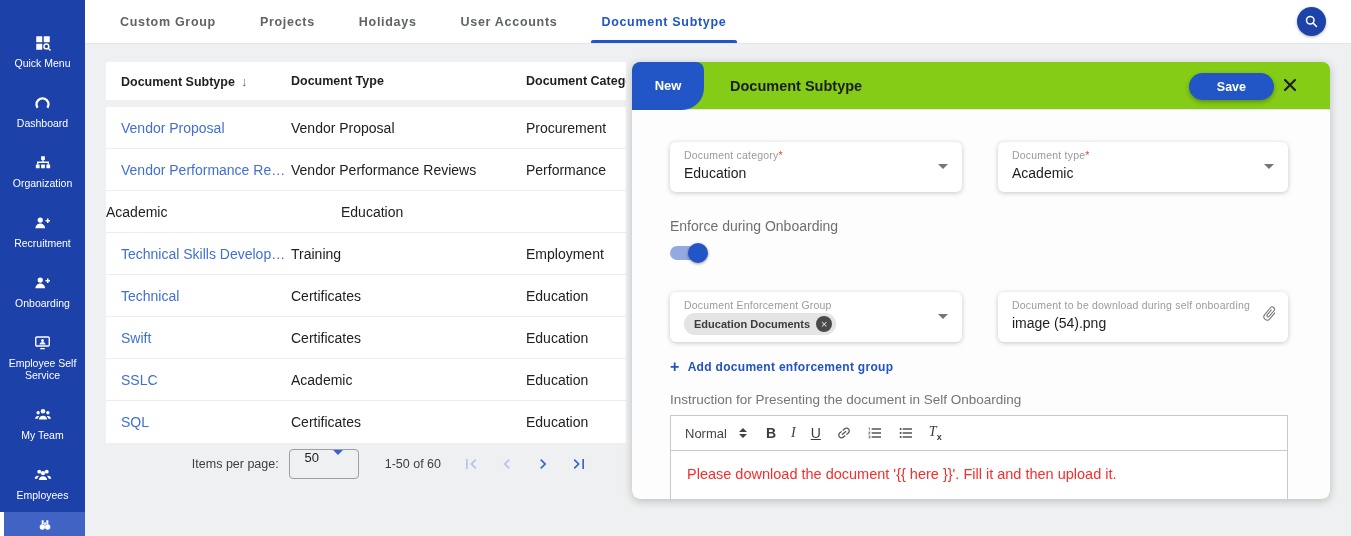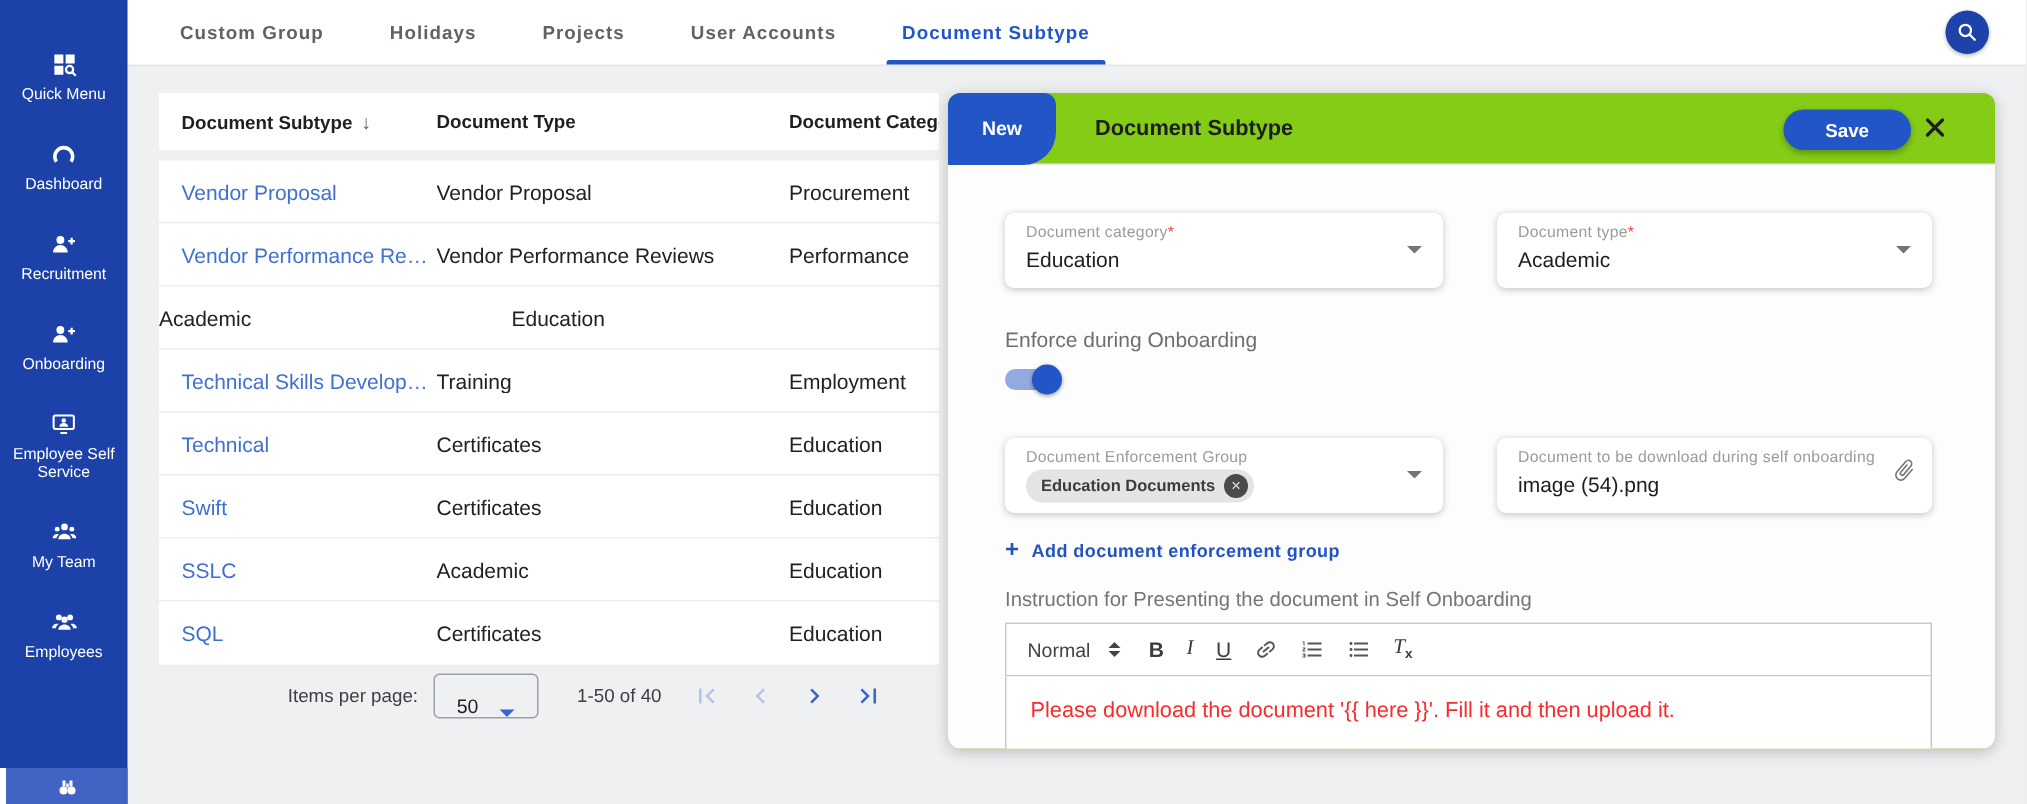--- a/index.html
+++ b/index.html
@@ -28,21 +28,21 @@
   .trow{display:flex;align-items:center;height:42px;border-bottom:1px solid #ecedef;}
   .trow:last-child{border-bottom:none;}
   .c1{width:185px;padding-left:15px;flex:none;}
   .c2{width:235px;flex:none;}
   .c3{flex:1;white-space:nowrap;overflow:hidden;}
   .cell{font-size:14px;color:#202124;white-space:nowrap;overflow:hidden;text-overflow:ellipsis;}
   .cell.link{color:#4170d2;cursor:pointer;}
   .sort-arrow{color:#5f6368;font-size:13px;margin-left:6px;cursor:pointer;}
   .pagination{height:36px;display:flex;align-items:center;justify-content:flex-end;padding-right:37px;margin-top:3px;}
   .pg-label{font-size:12.5px;color:#3c4043;margin-right:10px;padding-left:12px;}
-  .pg-select{width:70px;height:30px;border:1px solid #9aa0a6;border-radius:4px;display:flex;align-items:flex-end;justify-content:center;gap:14px;cursor:pointer;background:#fff0;}
+  .pg-select{width:70px;height:30px;border:1px solid #9aa0a6;border-radius:4px;display:flex;align-items:flex-start;justify-content:center;gap:14px;cursor:pointer;background:#fff0;}
   .pg-select .val{font-size:13px;color:#202124;}
   .caret-tri{width:0;height:0;border-left:5px solid transparent;border-right:5px solid transparent;border-top:5px solid #3a63d0;}
   .pg-range{font-size:12.5px;color:#3c4043;margin:0 20px 0 26px;}
   .pg-nav{display:flex;align-items:center;gap:16px;}
   .pg-btn{width:20px;height:20px;cursor:pointer;display:flex;align-items:center;justify-content:center;}
 
   
   .panel{position:absolute;left:632px;top:62px;width:698px;height:437px;background:#84cc16;border-radius:8px;box-shadow:0 2px 10px rgba(0,0,0,.22);z-index:20;overflow:hidden;}
   .p-header{height:48px;border-bottom:1px solid #e6e6e6;display:flex;align-items:center;position:relative;}
   .new-badge{width:72px;height:48px;background:#2256c7;color:#fff;font-size:13px;font-weight:bold;display:flex;align-items:center;justify-content:center;border-radius:8px 8px 22px 0;cursor:pointer;}
@@ -110,20 +110,32 @@
         <svg width="19" height="19" viewBox="0 0 24 24">
             <path fill="#fff" d="M12 4a9 9 0 0 0-9 9c0 2 .65 3.85 1.75 5.35L7 16.5A6 6 0 1 1 17 16.5l2.25 1.85A8.96 8.96 0 0 0 21 13a9 9 0 0 0-9-9z"></path>
             <path stroke="#1c42a9" stroke-width="1.6" d="M12 13l4-4"></path>
             <circle cx="12" cy="13" r="1.6" fill="#1c42a9"></circle>
           </svg>
       </span>
       <span class="lbl">Dashboard</span>
     </div>
     <div class="side-item">
       <span class="ic">
+        <svg width="18" height="18" viewBox="0 0 24 24">
+            <path fill="none" stroke="#fff" stroke-width="1.8" d="M12 8v3M5 14v-3h14v3"></path>
+            <rect x="9.5" y="3" width="5" height="5" fill="#fff"></rect>
+            <rect x="2.5" y="14" width="5" height="5" fill="#fff"></rect>
+            <rect x="9.5" y="14" width="5" height="5" fill="#fff"></rect>
+            <rect x="16.5" y="14" width="5" height="5" fill="#fff"></rect>
+          </svg>
+      </span>
+      <span class="lbl">Organization</span>
+    </div>
+    <div class="side-item">
+      <span class="ic">
         <svg width="19" height="18" viewBox="0 0 24 24">
             <circle cx="9" cy="8" r="3.5" fill="#fff"></circle>
             <path fill="#fff" d="M2.5 19c0-3.6 2.9-6.5 6.5-6.5s6.5 2.9 6.5 6.5z"></path>
             <path stroke="#fff" stroke-width="2" d="M19 6v6M16 9h6"></path>
           </svg>
       </span>
       <span class="lbl">Recruitment</span>
     </div>
     <div class="side-item">
       <span class="ic">
@@ -175,22 +187,22 @@
             <circle cx="8" cy="15" r="4" fill="#fff"></circle>
             <circle cx="16" cy="15" r="4" fill="#fff"></circle>
             <rect x="10.8" y="8" width="2.4" height="4" fill="#fff"></rect>
           </svg>
       </span>
     </div>
   </nav>
 
   <header class="topbar">
     <div class="tab">Custom Group</div>
+    <div class="tab">Projects</div>
     <div class="tab">Holidays</div>
-    <div class="tab">Projects</div>
     <div class="tab">User Accounts</div>
     <div class="tab active">Document Subtype</div>
     <div class="search-fab">
       <span>
         <svg width="15" height="15" viewBox="0 0 24 24">
             <circle cx="10" cy="10" r="6" fill="none" stroke="#fff" stroke-width="2.4"></circle>
             <path stroke="#fff" stroke-width="2.4" stroke-linecap="round" d="M15 15l5 5"></path>
           </svg>
       </span>
     </div>
@@ -244,21 +256,21 @@
         <div class="cell c2">Certificates</div>
         <div class="cell c3">Education</div>
       </div>
     </div>
     <div class="pagination">
       <span class="pg-label">Items per page:</span>
       <div class="pg-select">
         <span class="val">50</span>
         <span class="caret-tri"></span>
       </div>
-      <span class="pg-range">1-50 of 40</span>
+      <span class="pg-range">1-50 of 60</span>
       <div class="pg-nav">
         <span class="pg-btn">
           <svg width="20" height="20" viewBox="0 0 24 24">
               <path fill="#b4c2ec" d="M18.41 16.59 13.82 12l4.59-4.59L17 6l-6 6 6 6zM6 6h2v12H6z"></path>
             </svg>
         </span>
         <span class="pg-btn">
           <svg width="20" height="20" viewBox="0 0 24 24">
               <path fill="#b4c2ec" d="M15.41 7.41 14 6l-6 6 6 6 1.41-1.41L10.83 12z"></path>
             </svg>

